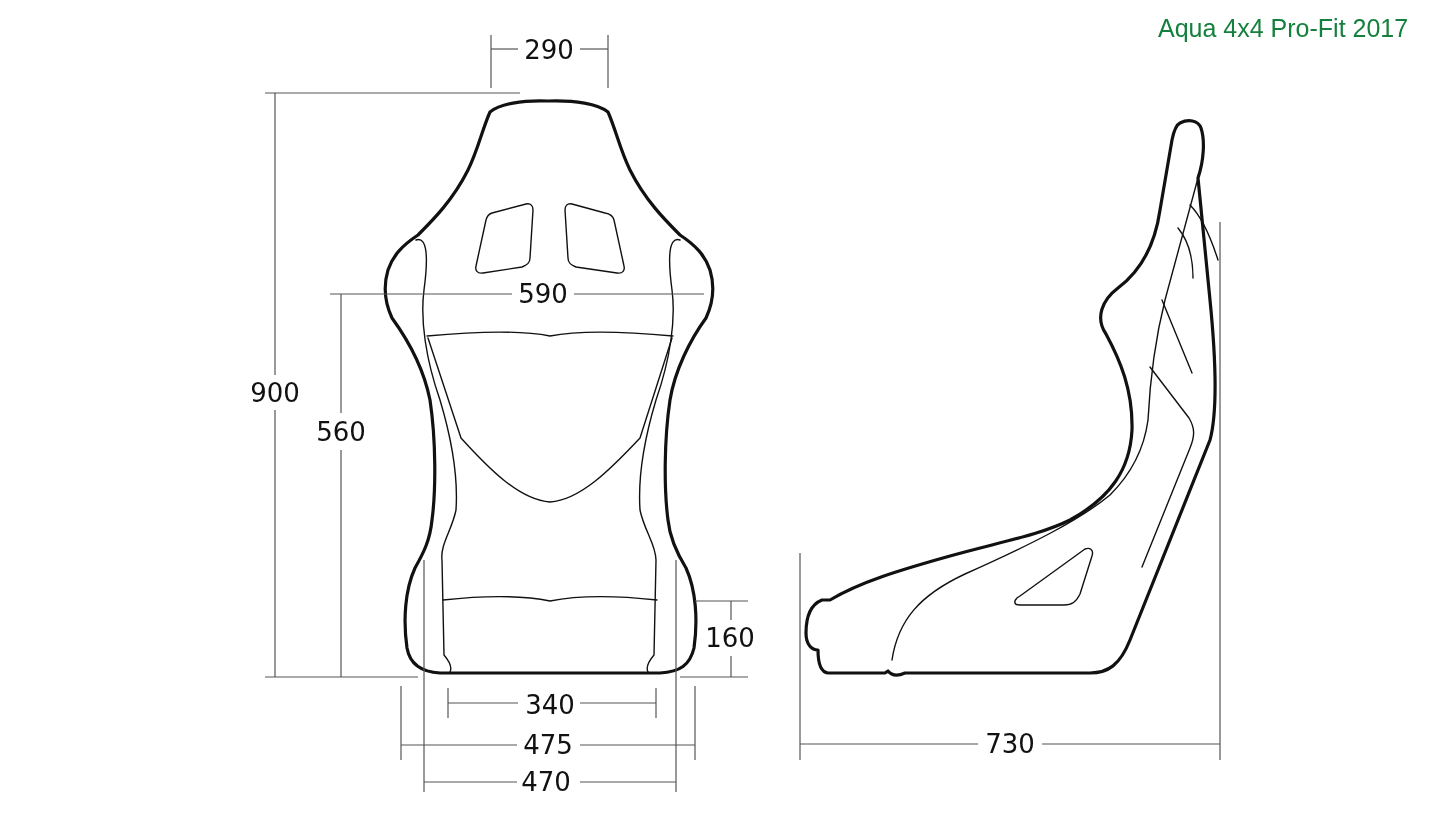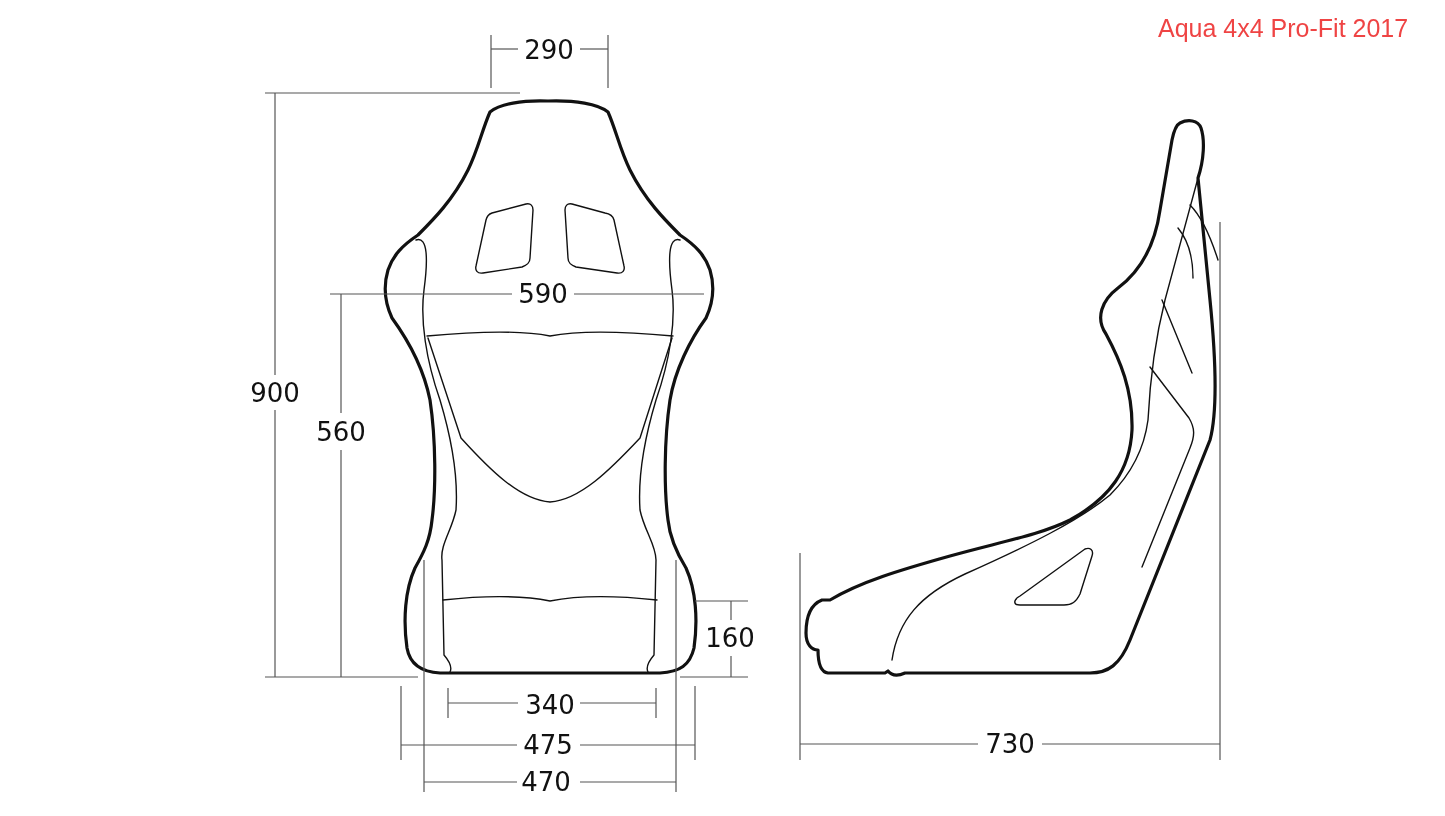--- a/index.html
+++ b/index.html
@@ -1,19 +1,19 @@
 <!DOCTYPE html>
 <html><head>
   <meta charset="utf-8">
   <style>
     html, body { margin: 0; padding: 0; background: #ffffff; }
     body { width: 1445px; height: 816px; position: relative; overflow: hidden; }
     .title {
       position: absolute; left: 1158px; top: 14px; width: 270px;
-      font-family: "Liberation Sans", sans-serif; font-size: 25px; color: #ef4444;
+      font-family: "Liberation Sans", sans-serif; font-size: 25px; color: #15803d;
       white-space: nowrap;
     }
     svg.drawing { position: absolute; left: 0; top: 0; }
     .dim-text { font-family: "DejaVu Sans", sans-serif; font-size: 26px; fill: #111; }
     .dim { stroke: #555; stroke-width: 1.2; fill: none; }
     .outline { stroke: #111; stroke-width: 3.2; fill: none; stroke-linejoin: round; stroke-linecap: round; }
     .detail { stroke: #111; stroke-width: 1.4; fill: none; stroke-linejoin: round; stroke-linecap: round; }
   </style>
 </head>
 <body>

